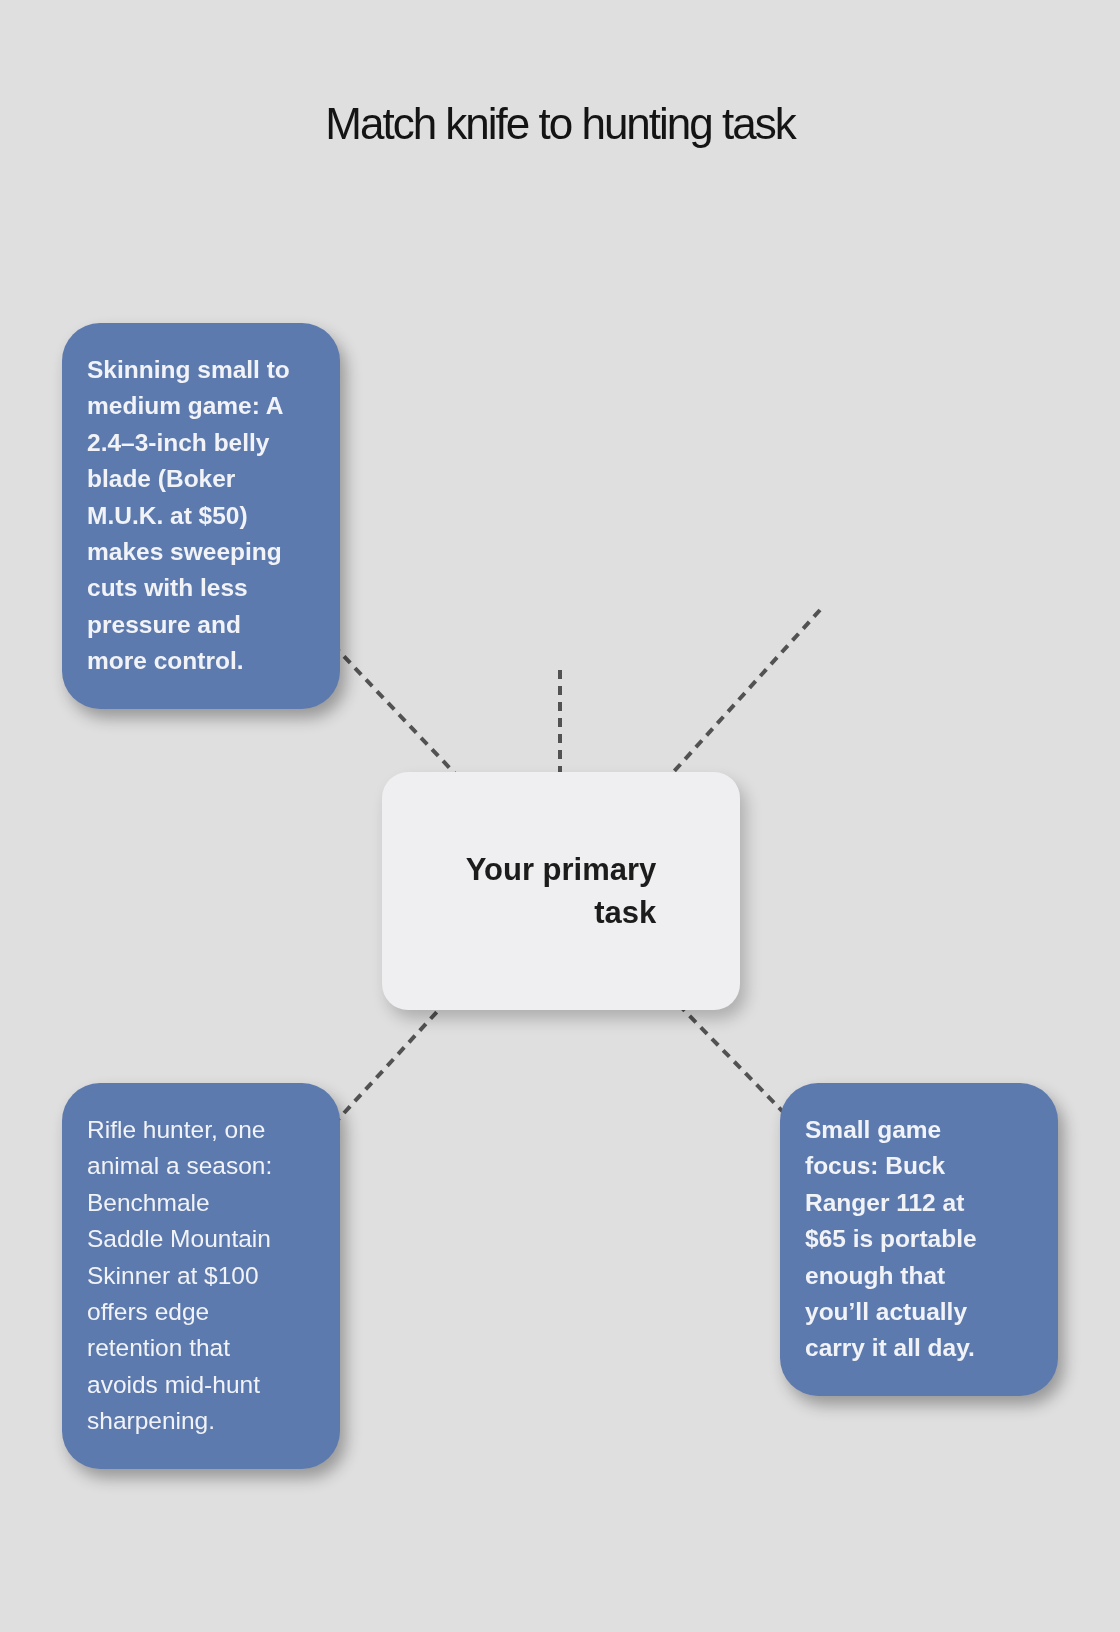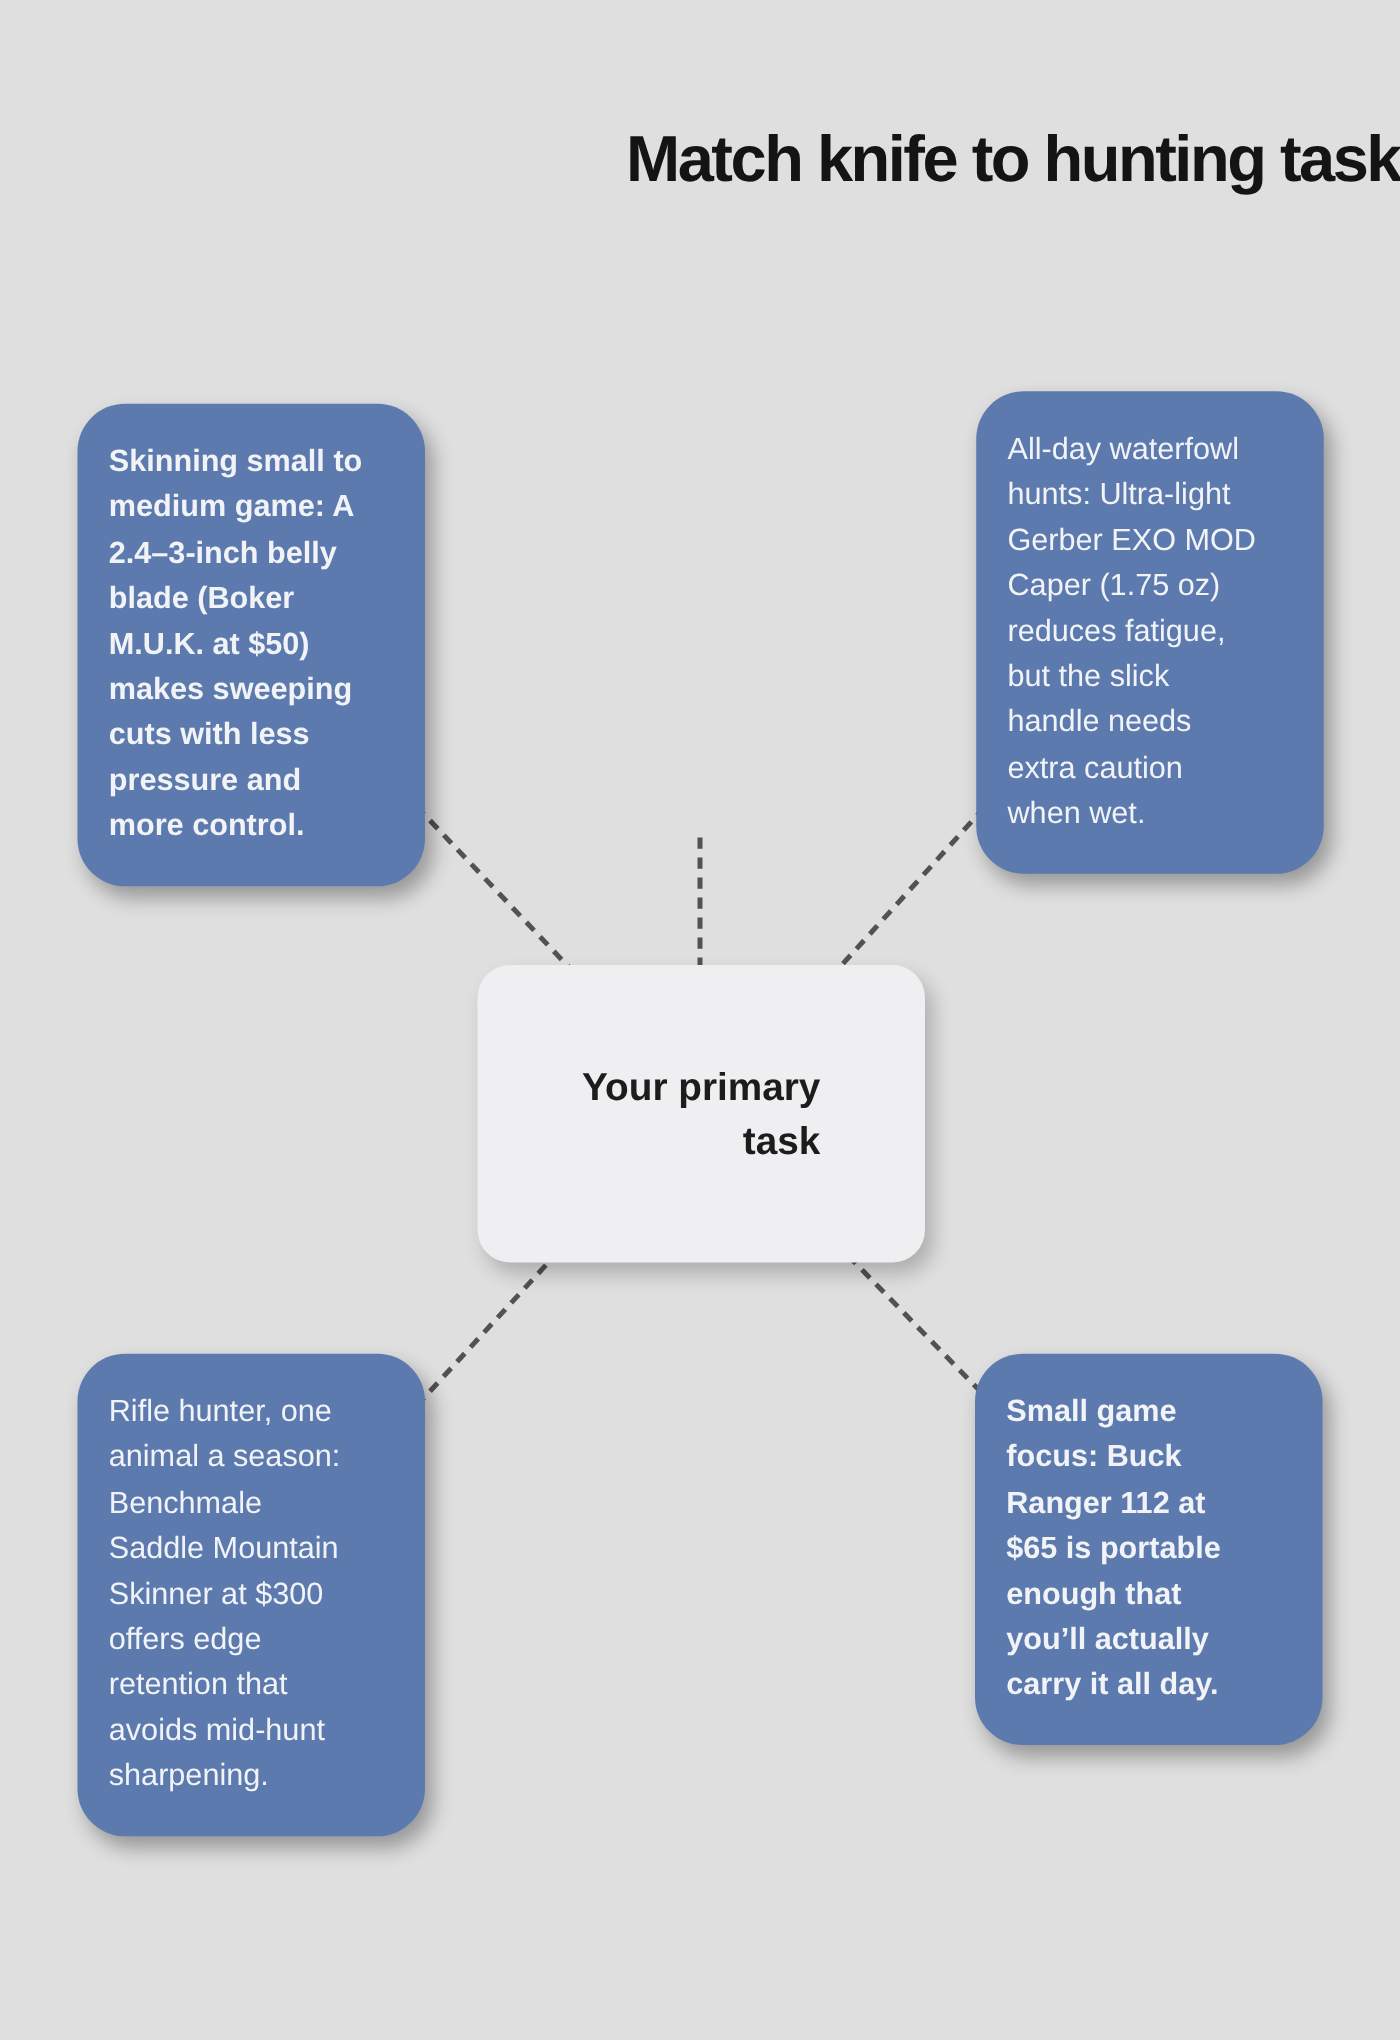--- a/index.html
+++ b/index.html
@@ -14,23 +14,23 @@
     height: 1632px;
     background: var(--background, #dfdfdf);
     overflow: hidden;
   }
   .title {
     position: absolute;
     top: 100px;
     left: 0;
     width: 100%;
     margin: 0;
-    text-align: right;
-    font-weight: 700;
-    font-size: 52px;
+    text-align: center;
+    font-weight: 400;
+    font-size: 44px;
     line-height: 1.1;
     letter-spacing: -2px;
     color: var(--title_text, #141414);
   }
   .connectors {
     position: absolute;
     top: 0;
     left: 0;
   }
   .node {
@@ -95,34 +95,25 @@
 
   <div class="node node-skinning">Skinning small to
 medium game: A
 2.4–3-inch belly
 blade (Boker
 M.U.K. at $50)
 makes sweeping
 cuts with less
 pressure and
 more control.</div>
-  <div class="node node-waterfowl">All-day waterfowl
-hunts: Ultra-light
-Gerber EXO MOD
-Caper (1.75 oz)
-reduces fatigue,
-but the slick
-handle needs
-extra caution
-when wet.</div>
   <div class="node node-rifle">Rifle hunter, one
 animal a season:
 Benchmale
 Saddle Mountain
-Skinner at $300
+Skinner at $100
 offers edge
 retention that
 avoids mid-hunt
 sharpening.</div>
   <div class="node node-smallgame">Small game
 focus: Buck
 Ranger 112 at
 $65 is portable
 enough that
 you’ll actually

